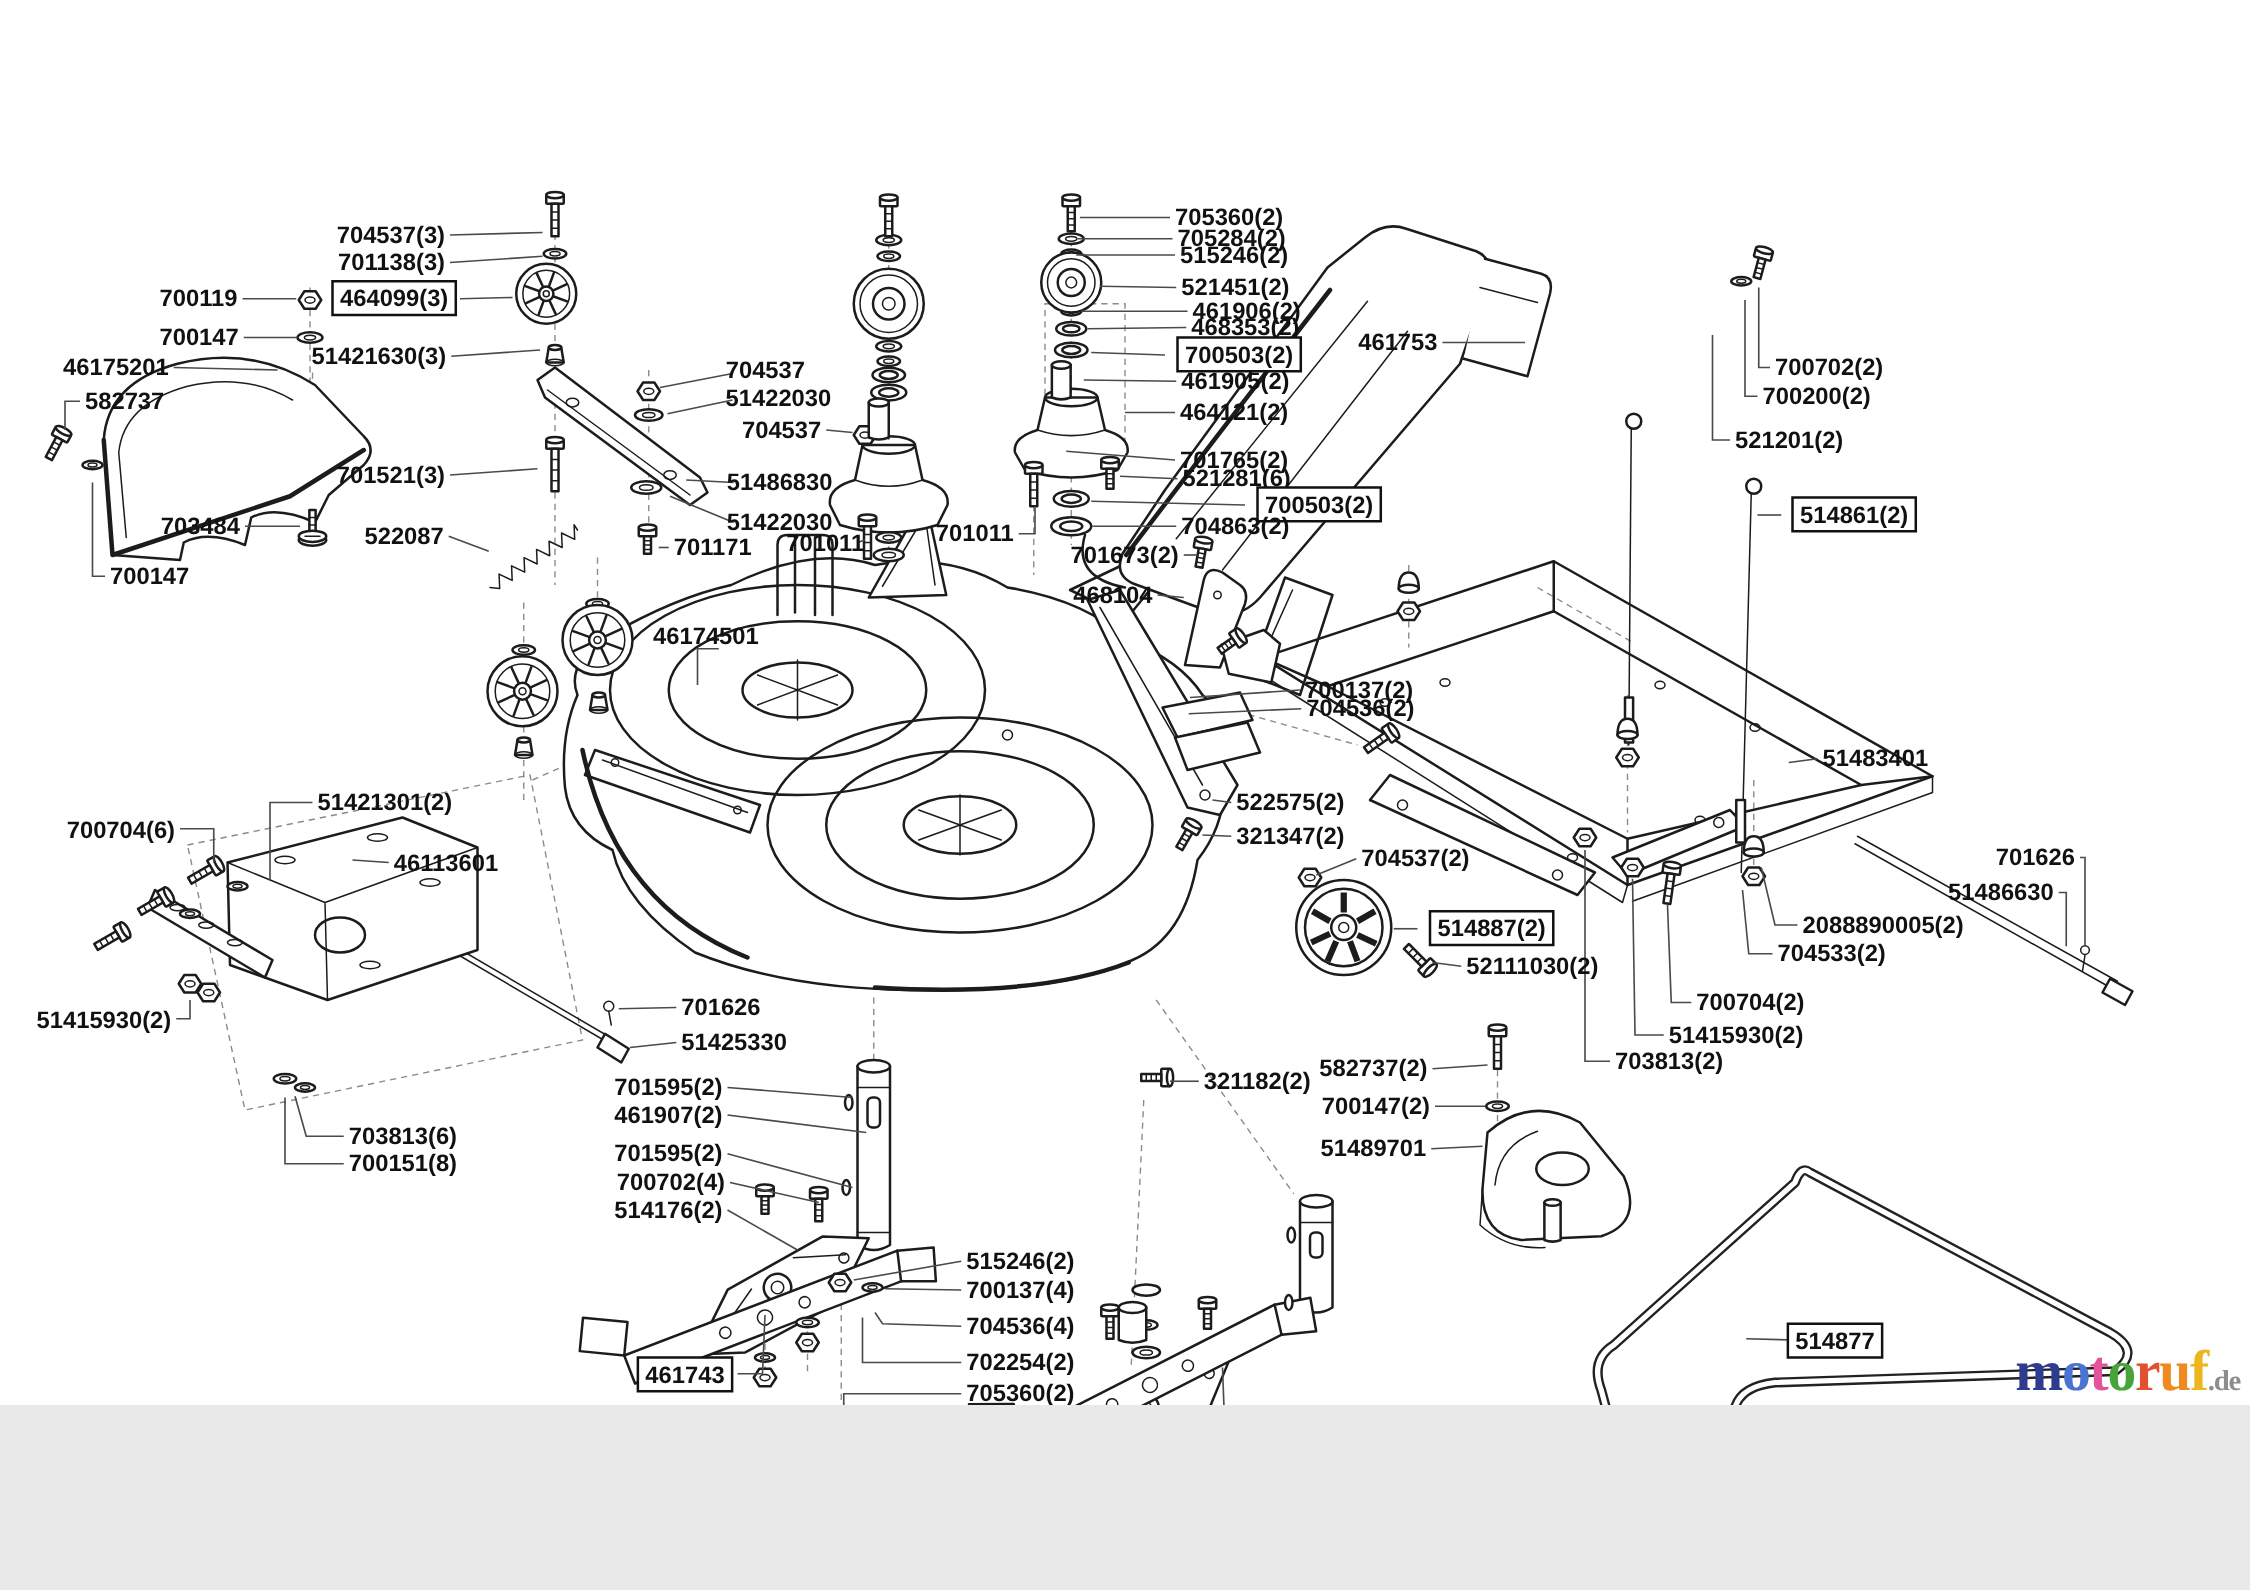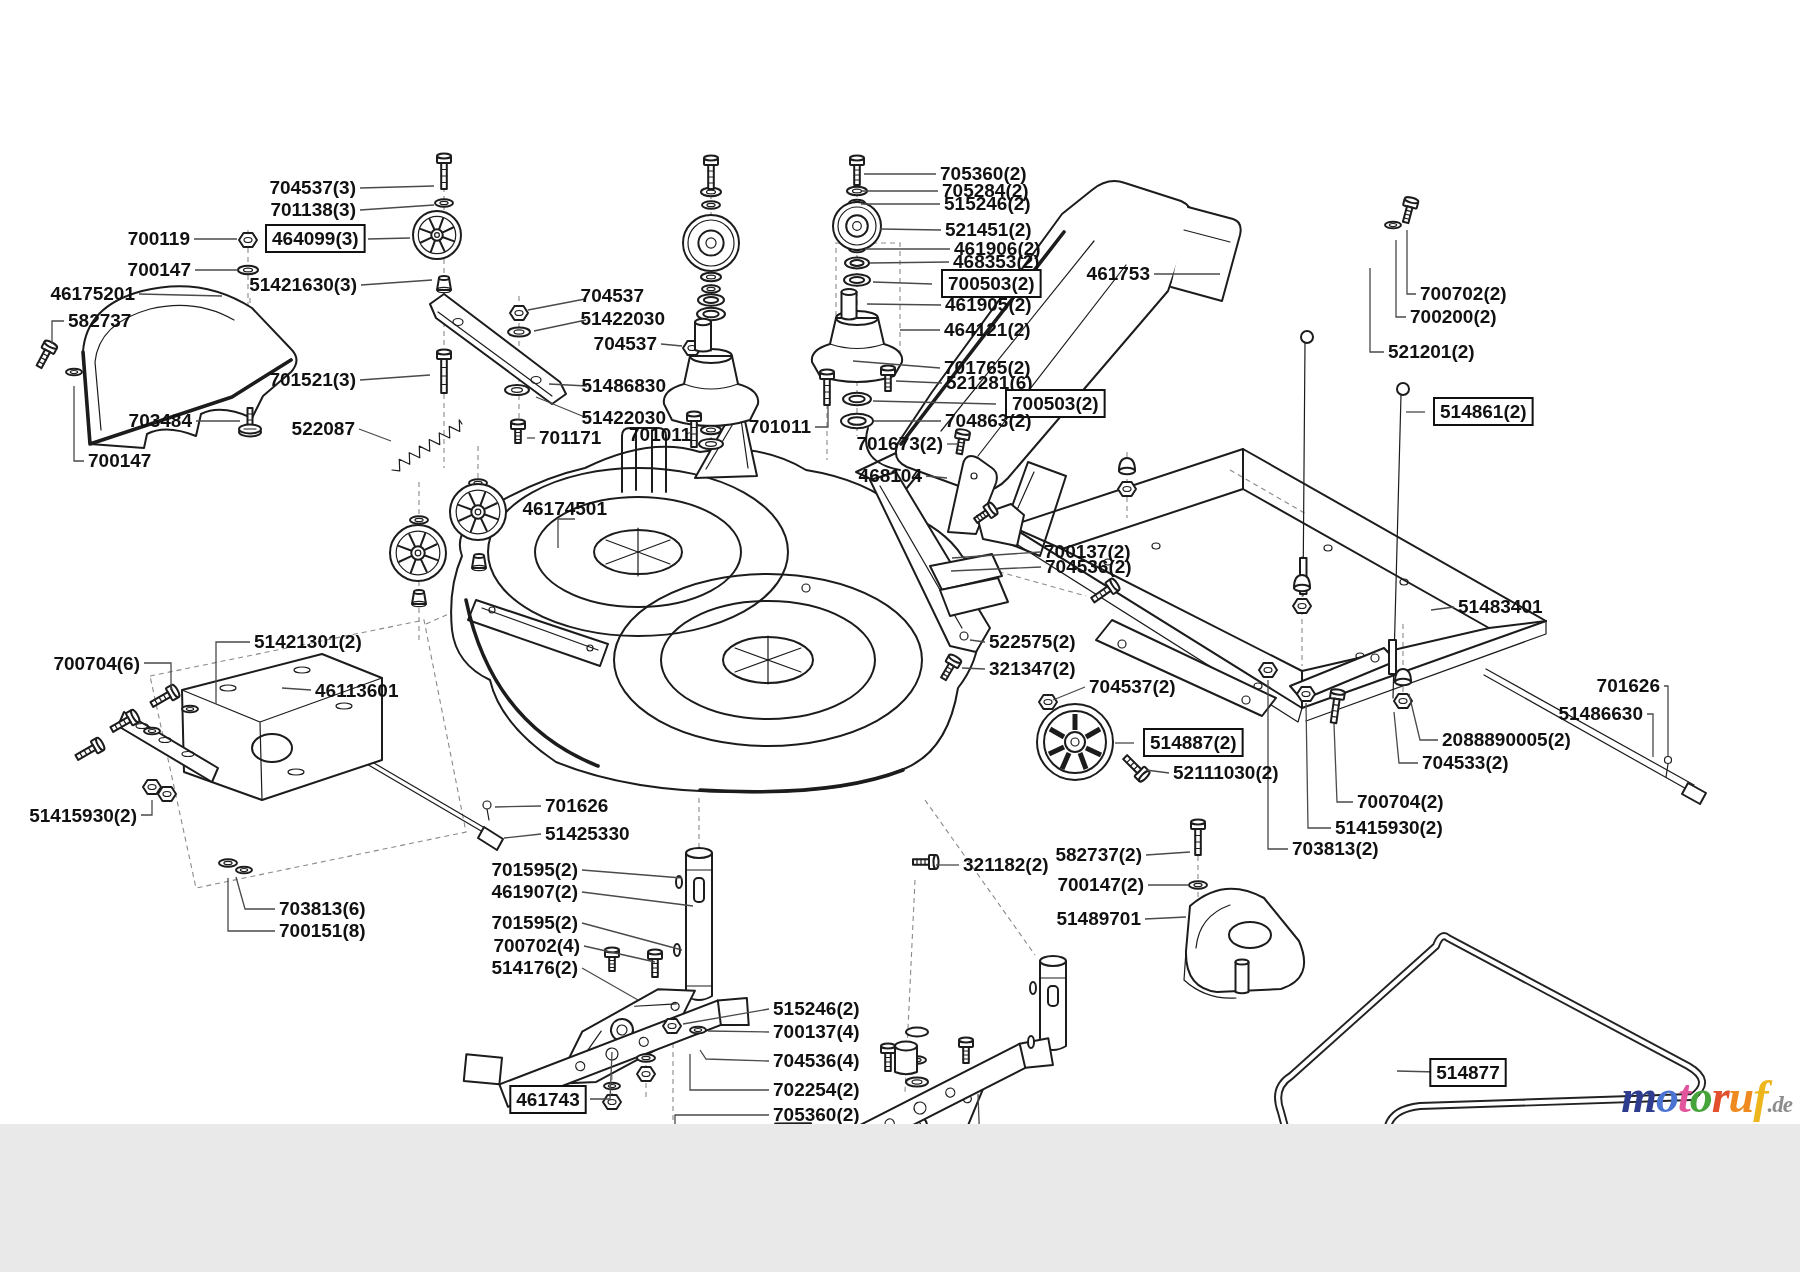--- a/index.html
+++ b/index.html
@@ -8,21 +8,21 @@
   svg{position:absolute;left:0;top:0;}
   .ln{fill:none;stroke:#1c1c1c;stroke-width:2;stroke-linejoin:round;stroke-linecap:round;}
   .lnf{fill:#ffffff;stroke:#1c1c1c;stroke-width:2;stroke-linejoin:round;stroke-linecap:round;}
   .thin{stroke-width:1.2;}
   .bold{stroke-width:3.6;}
   .dash{fill:none;stroke:#8a8a8a;stroke-width:1.1;stroke-dasharray:5 4;}
   .leader{fill:none;stroke:#4a4a4a;stroke-width:1.3;}
   .plabel{font-family:"Liberation Sans",sans-serif;font-weight:bold;font-size:19px;fill:#111;}
   .pbox{fill:#ffffff;stroke:#111;stroke-width:2;}
   .watermark{position:absolute;right:8px;bottom:4px;font-family:"Liberation Serif",serif;
-             font-weight:bold;font-size:46px;letter-spacing:-1px;line-height:1;font-style:italic;}
+             font-weight:bold;font-size:46px;letter-spacing:-1px;line-height:1;}
   .watermark .suffix{font-size:23px;font-weight:bold;}
 </style>
 </head>
 <body>
 
 <div class="stage">
 <svg width="1800" height="1272" viewBox="0 0 1800 1272" xmlns="http://www.w3.org/2000/svg">
 
   <g>
     <path class="dash" d="M444,178 V468 M248,230 V402 M250,298 V404 M519,296 V428 M478,446 V600 M419,482 V640

